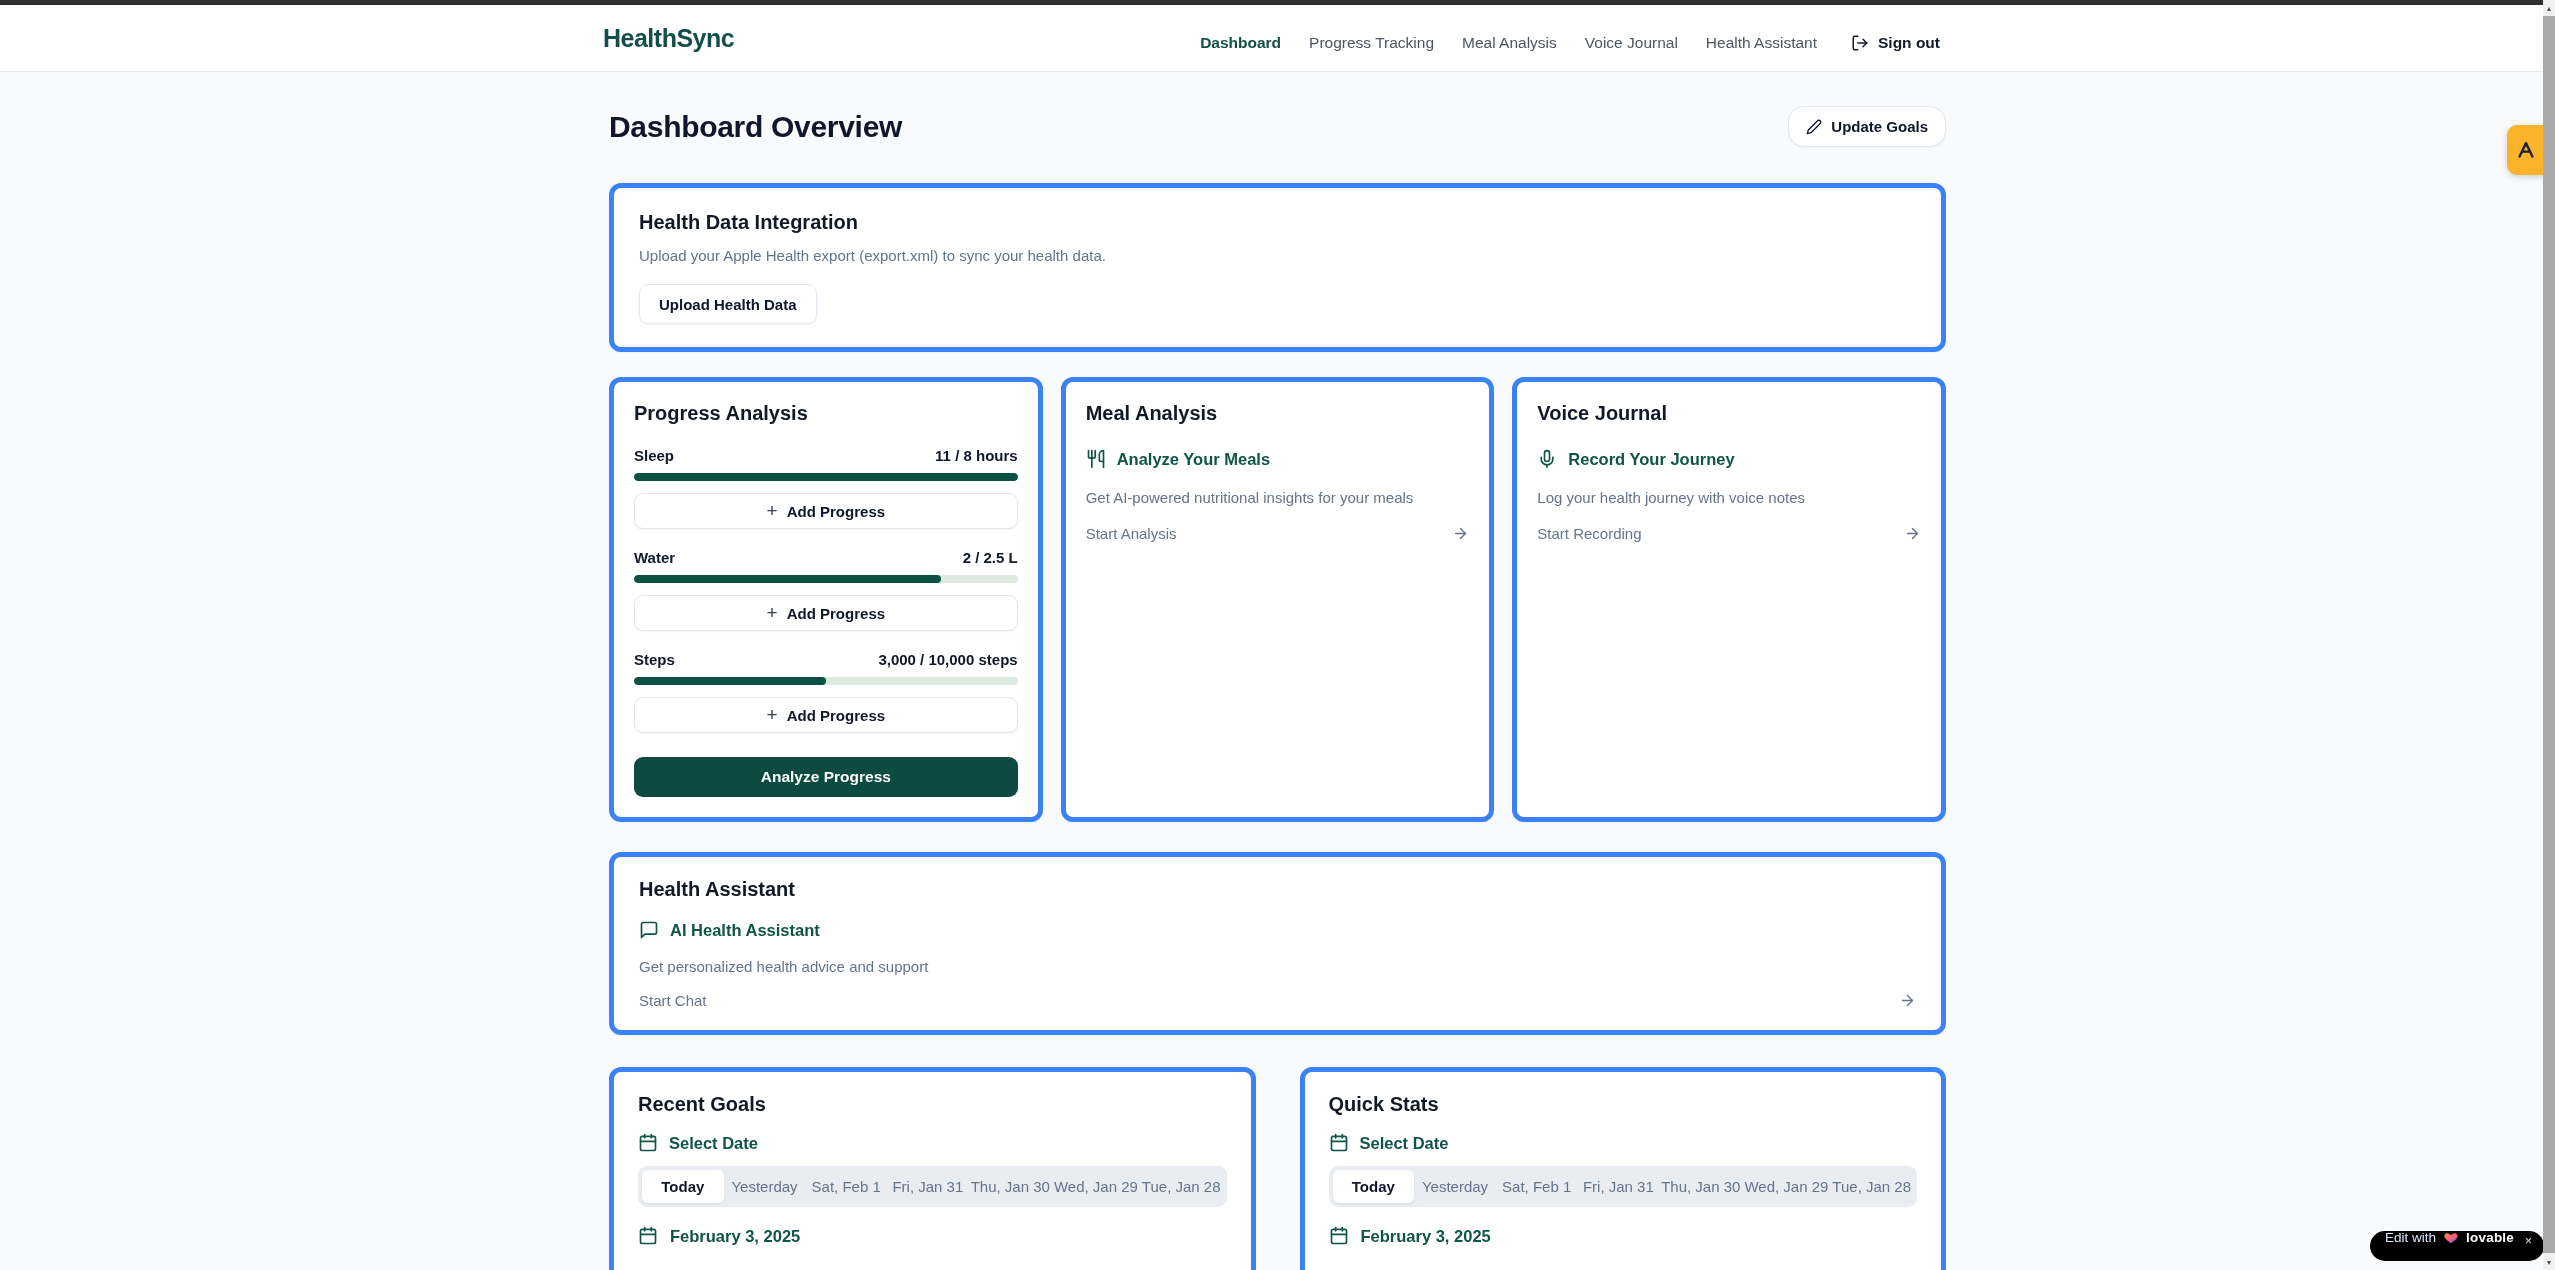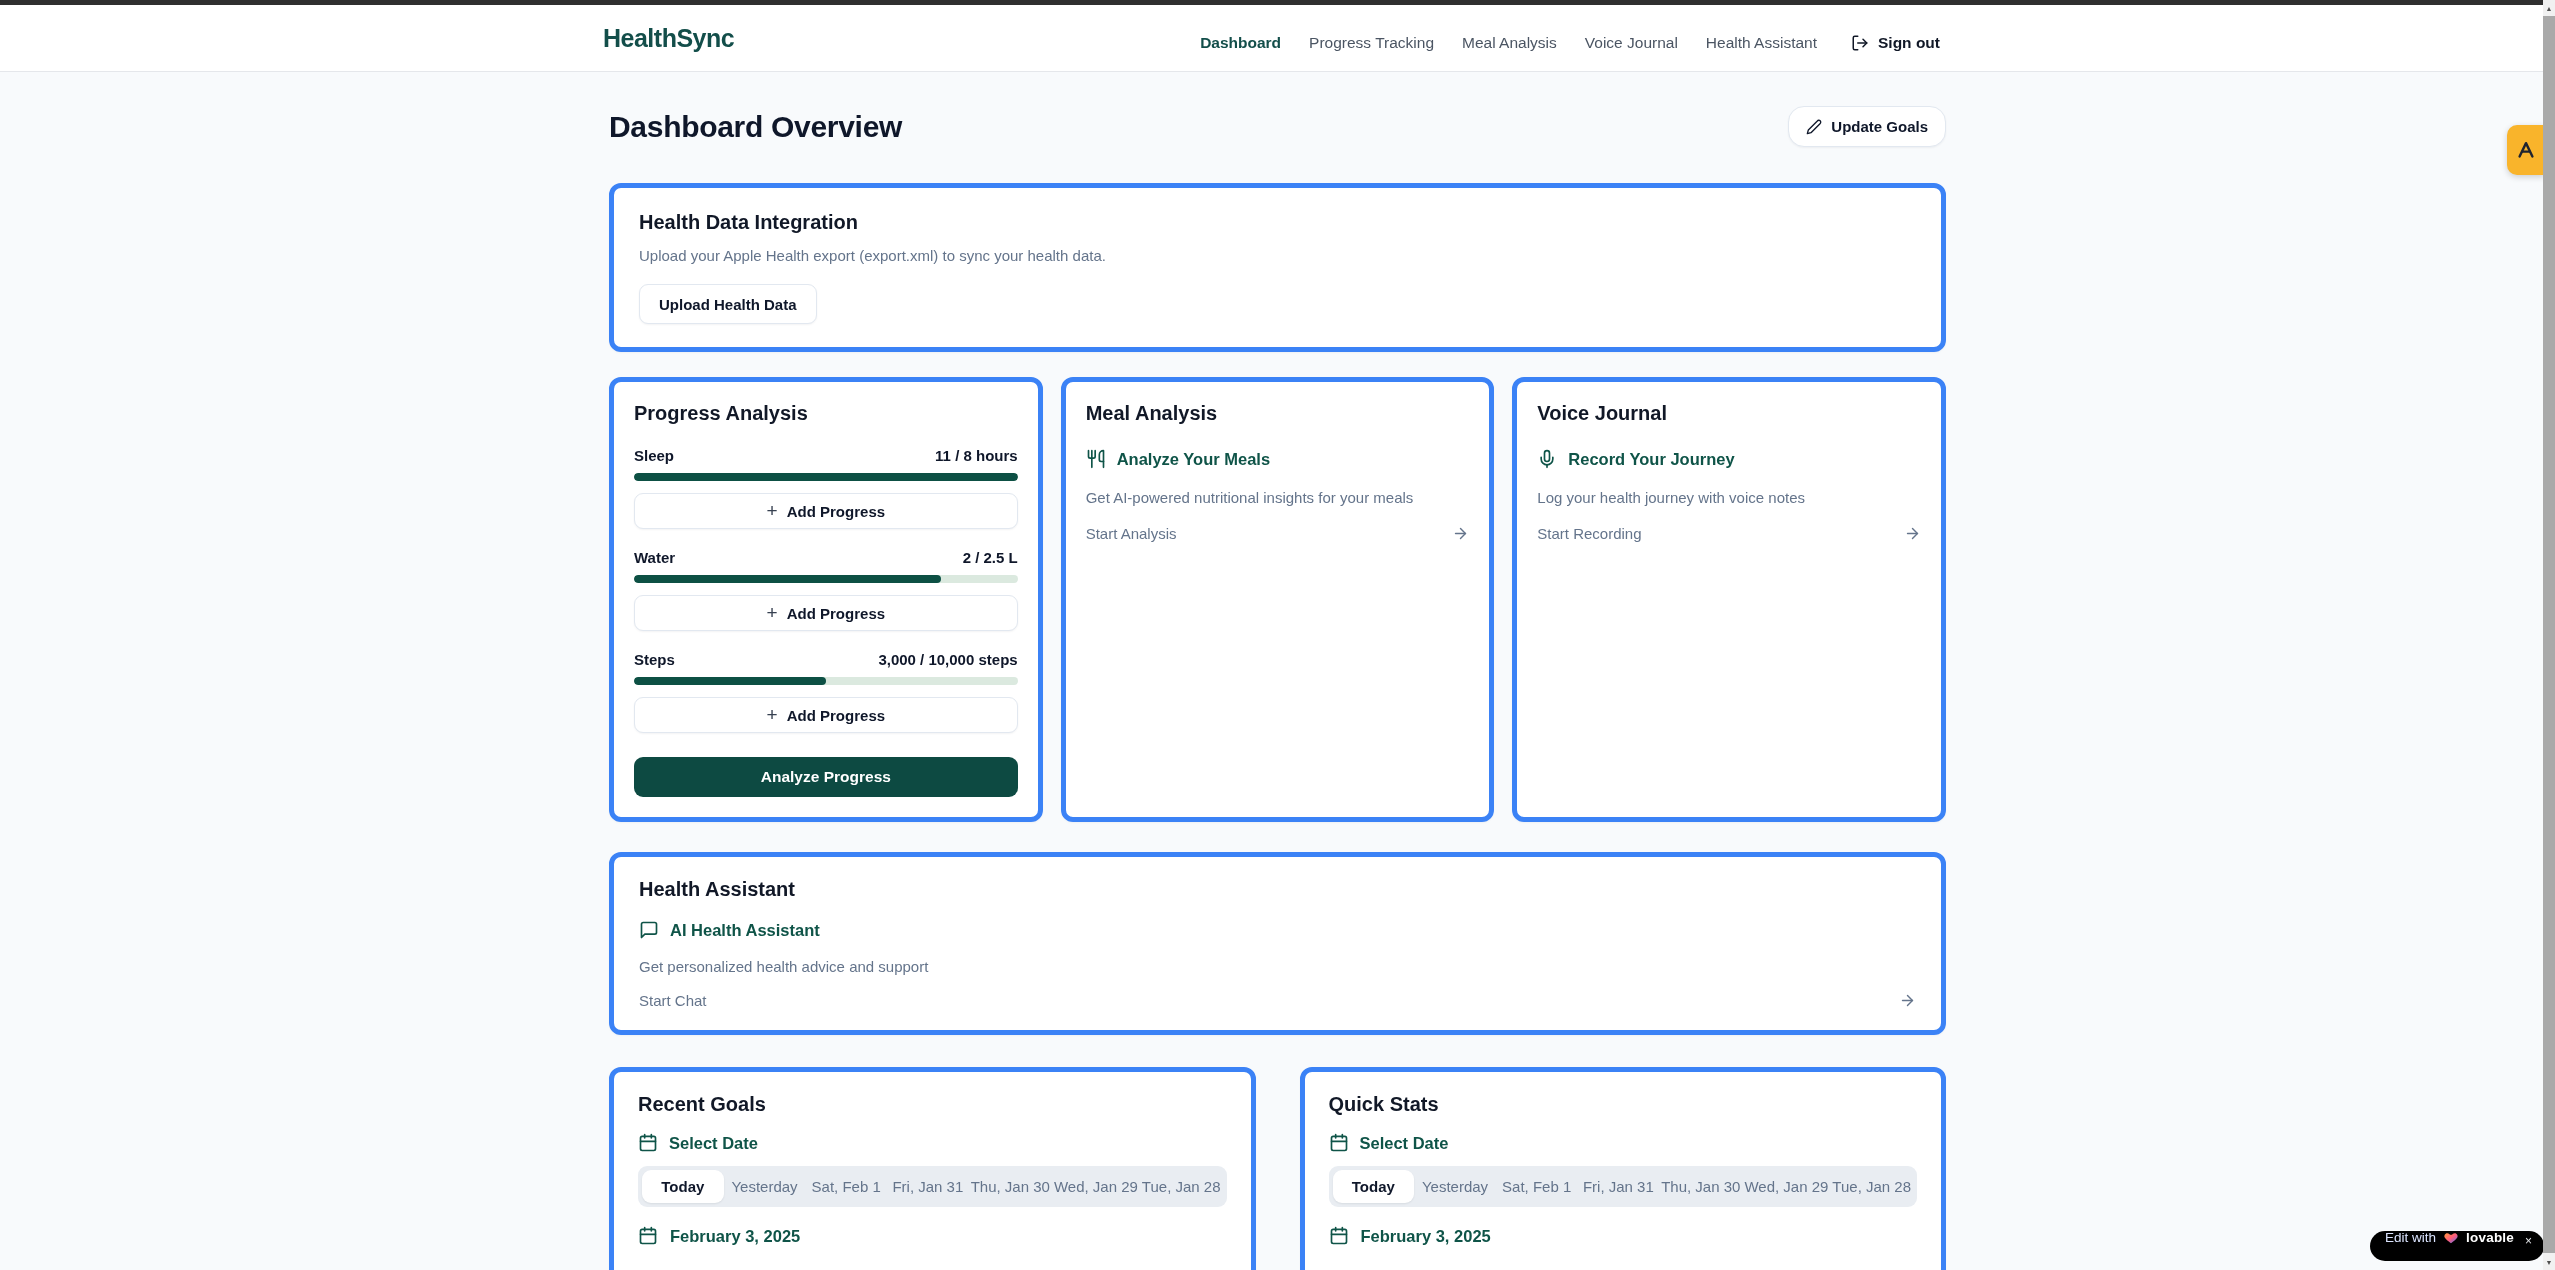--- a/index.html
+++ b/index.html
@@ -63,21 +63,21 @@
   .assistant-card { margin-top:30px; padding:21px 25px; }
   .assistant-card .feat-link { margin-top:19px; }
   .assistant-card .muted { margin-top:18px; }
   .assistant-card .action-row { margin-top:17px; }
 
   .bottom-grid { margin-top:32px; display:grid; grid-template-columns:1fr 1fr; gap:44px; }
   .goal-card { padding:21px 24px; }
   .select-row { display:flex; align-items:center; gap:11px; margin-top:17px; color:#0f5448; font-size:16.5px; font-weight:bold; cursor:pointer; }
   .tabs { margin-top:13px; background:#e9edf2; border-radius:9px; padding:4px; display:flex; }
   .tab { flex:1; text-align:center; padding:8px 2px; font-size:15px; color:#64748b; border-radius:6px; cursor:pointer; white-space:nowrap; }
-  .tab.active { background:#fff; color:#0f172a; font-weight:bold; box-shadow:0 1px 2px rgba(15,23,42,.08);border-radius:9px; }
+  .tab.active { background:#fff; color:#0f172a; font-weight:bold; box-shadow:0 1px 2px rgba(15,23,42,.08); }
   .date-row { display:flex; align-items:center; gap:12px; margin-top:19px; color:#0f5448; font-size:16.5px; font-weight:bold; cursor:pointer; }
 
   .goal-item { display:flex; align-items:center; gap:14px; margin-top:24px; }
   .check-circle { width:40px; height:40px; border-radius:50%; background:#bcdcc4; color:#166534; display:flex; align-items:center; justify-content:center; flex:0 0 auto; }
   .goal-name { font-size:15px; font-weight:bold; }
   .goal-sub { font-size:15px; color:#6b7280; margin-top:4px; }
 
   .stat-head { display:flex; justify-content:space-between; align-items:center; font-size:15px; font-weight:bold; margin-top:23px; margin-bottom:10px; }
 
   

